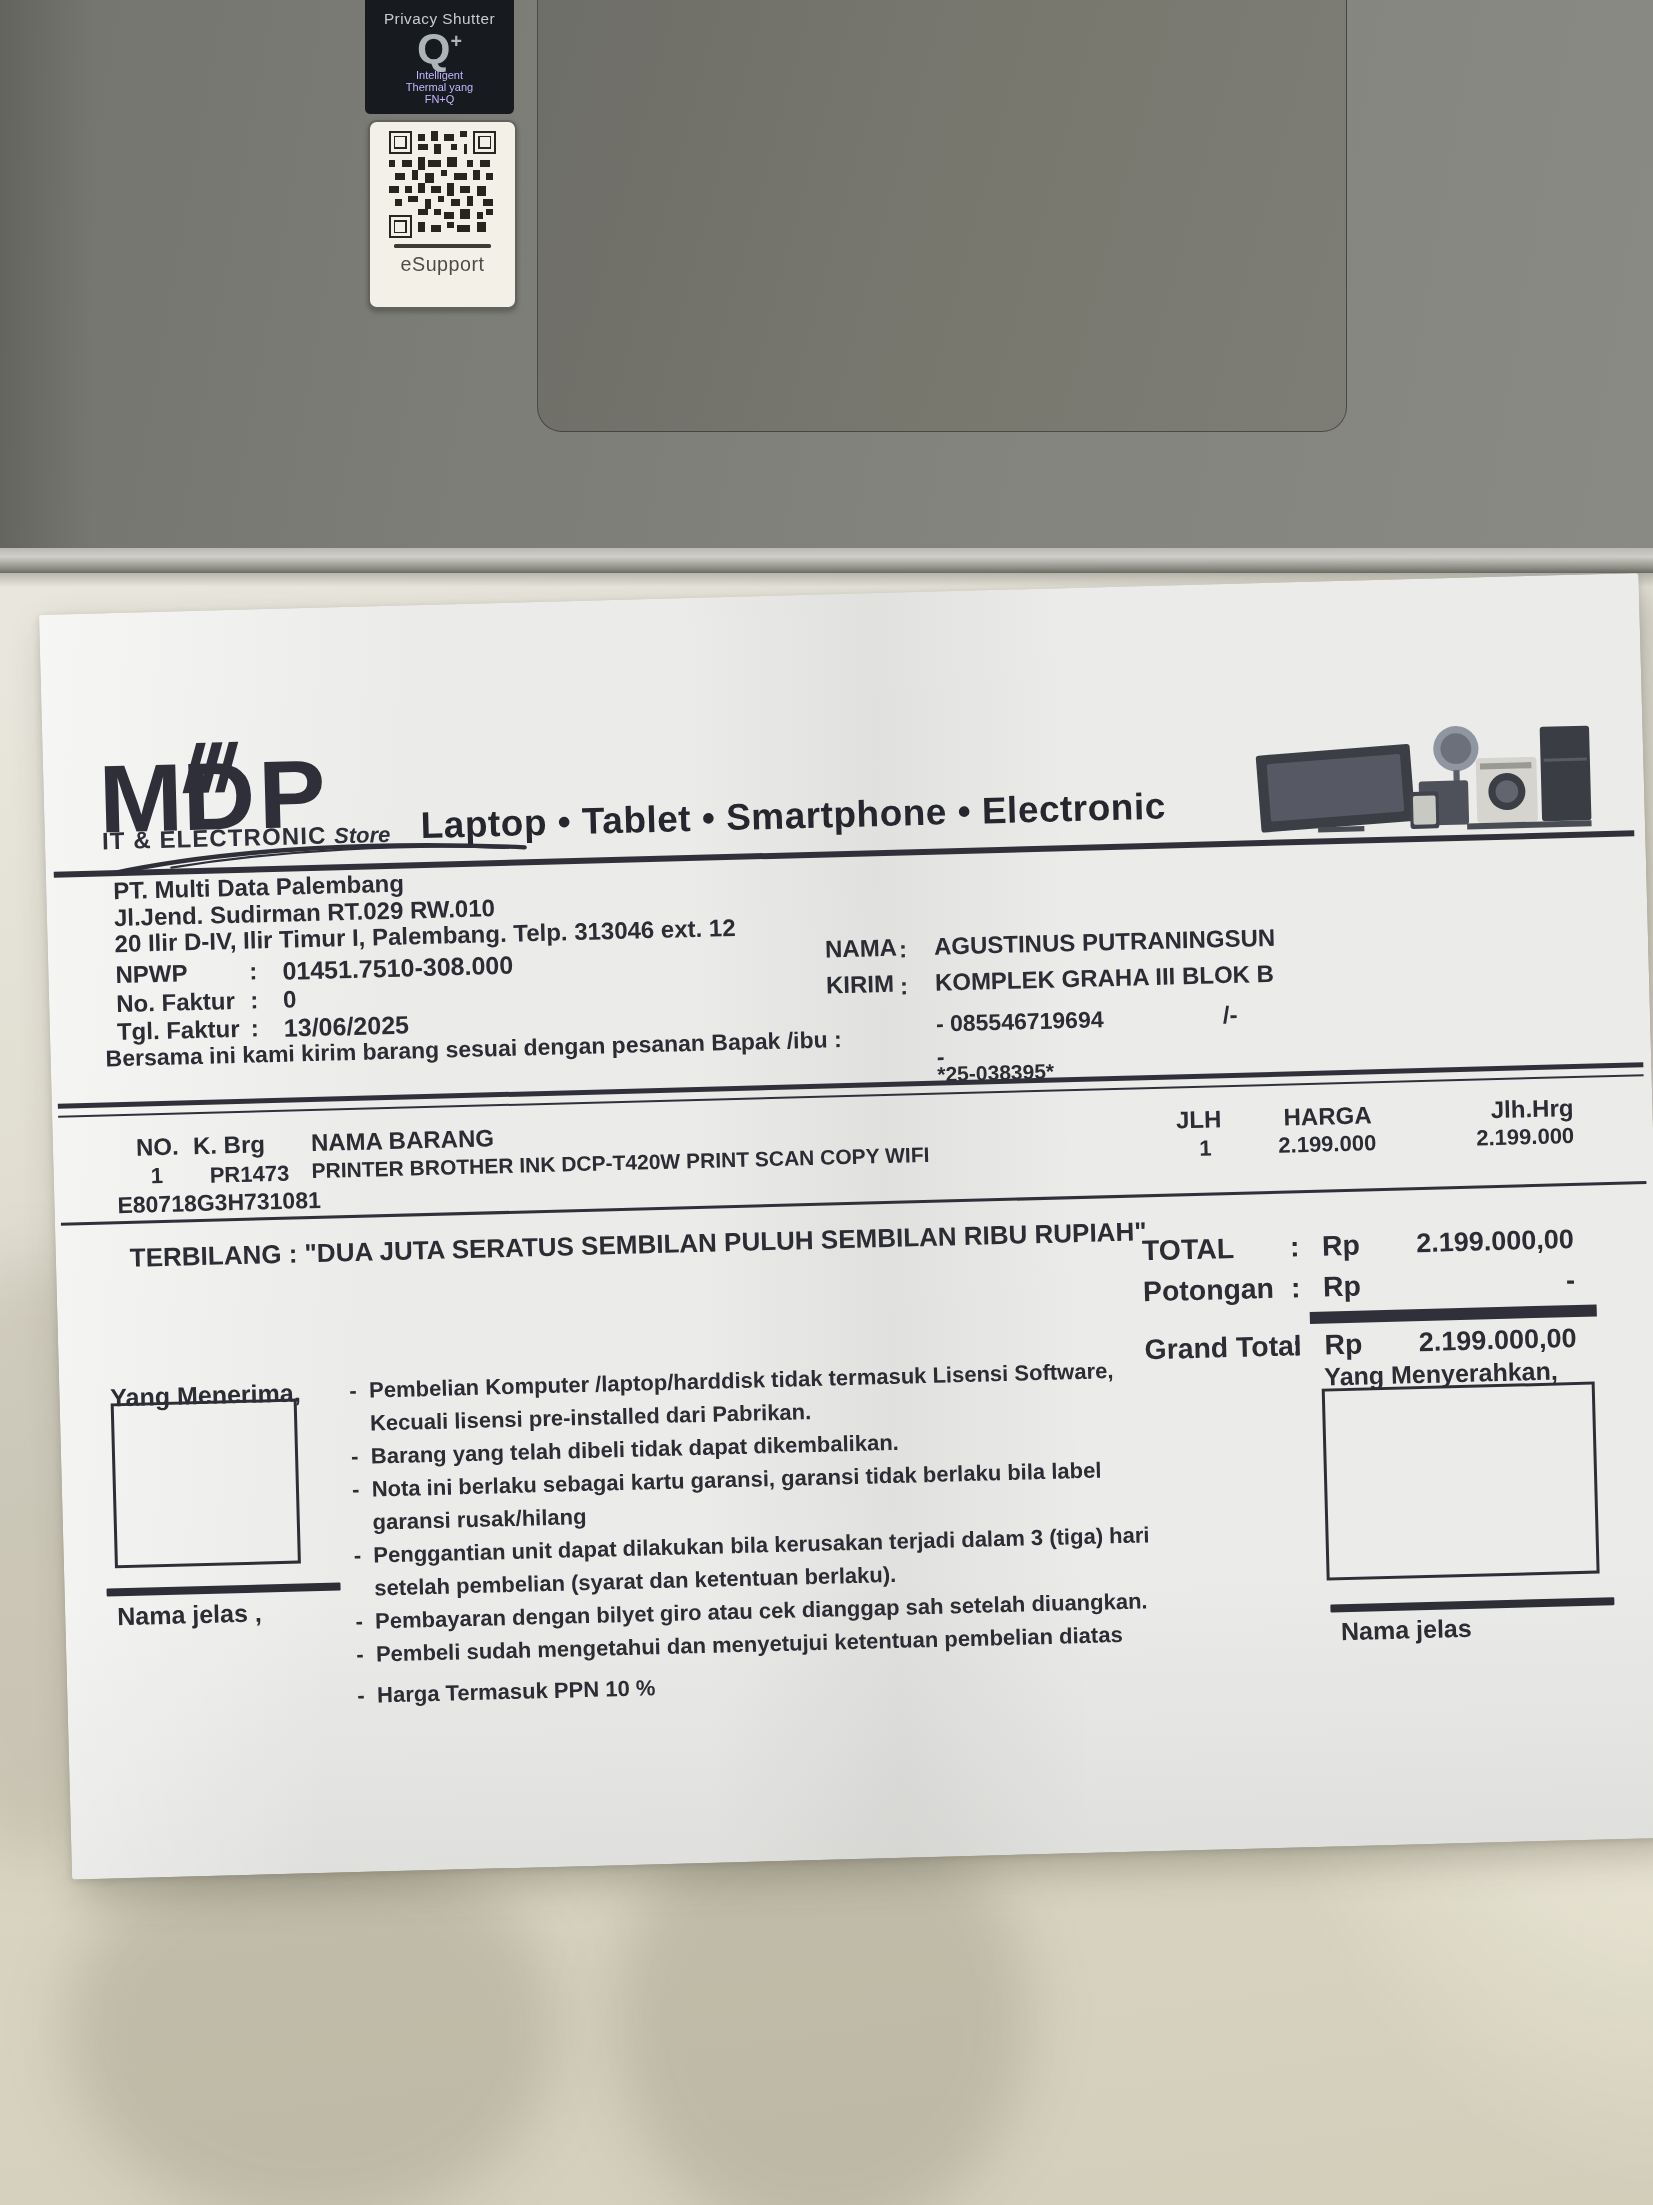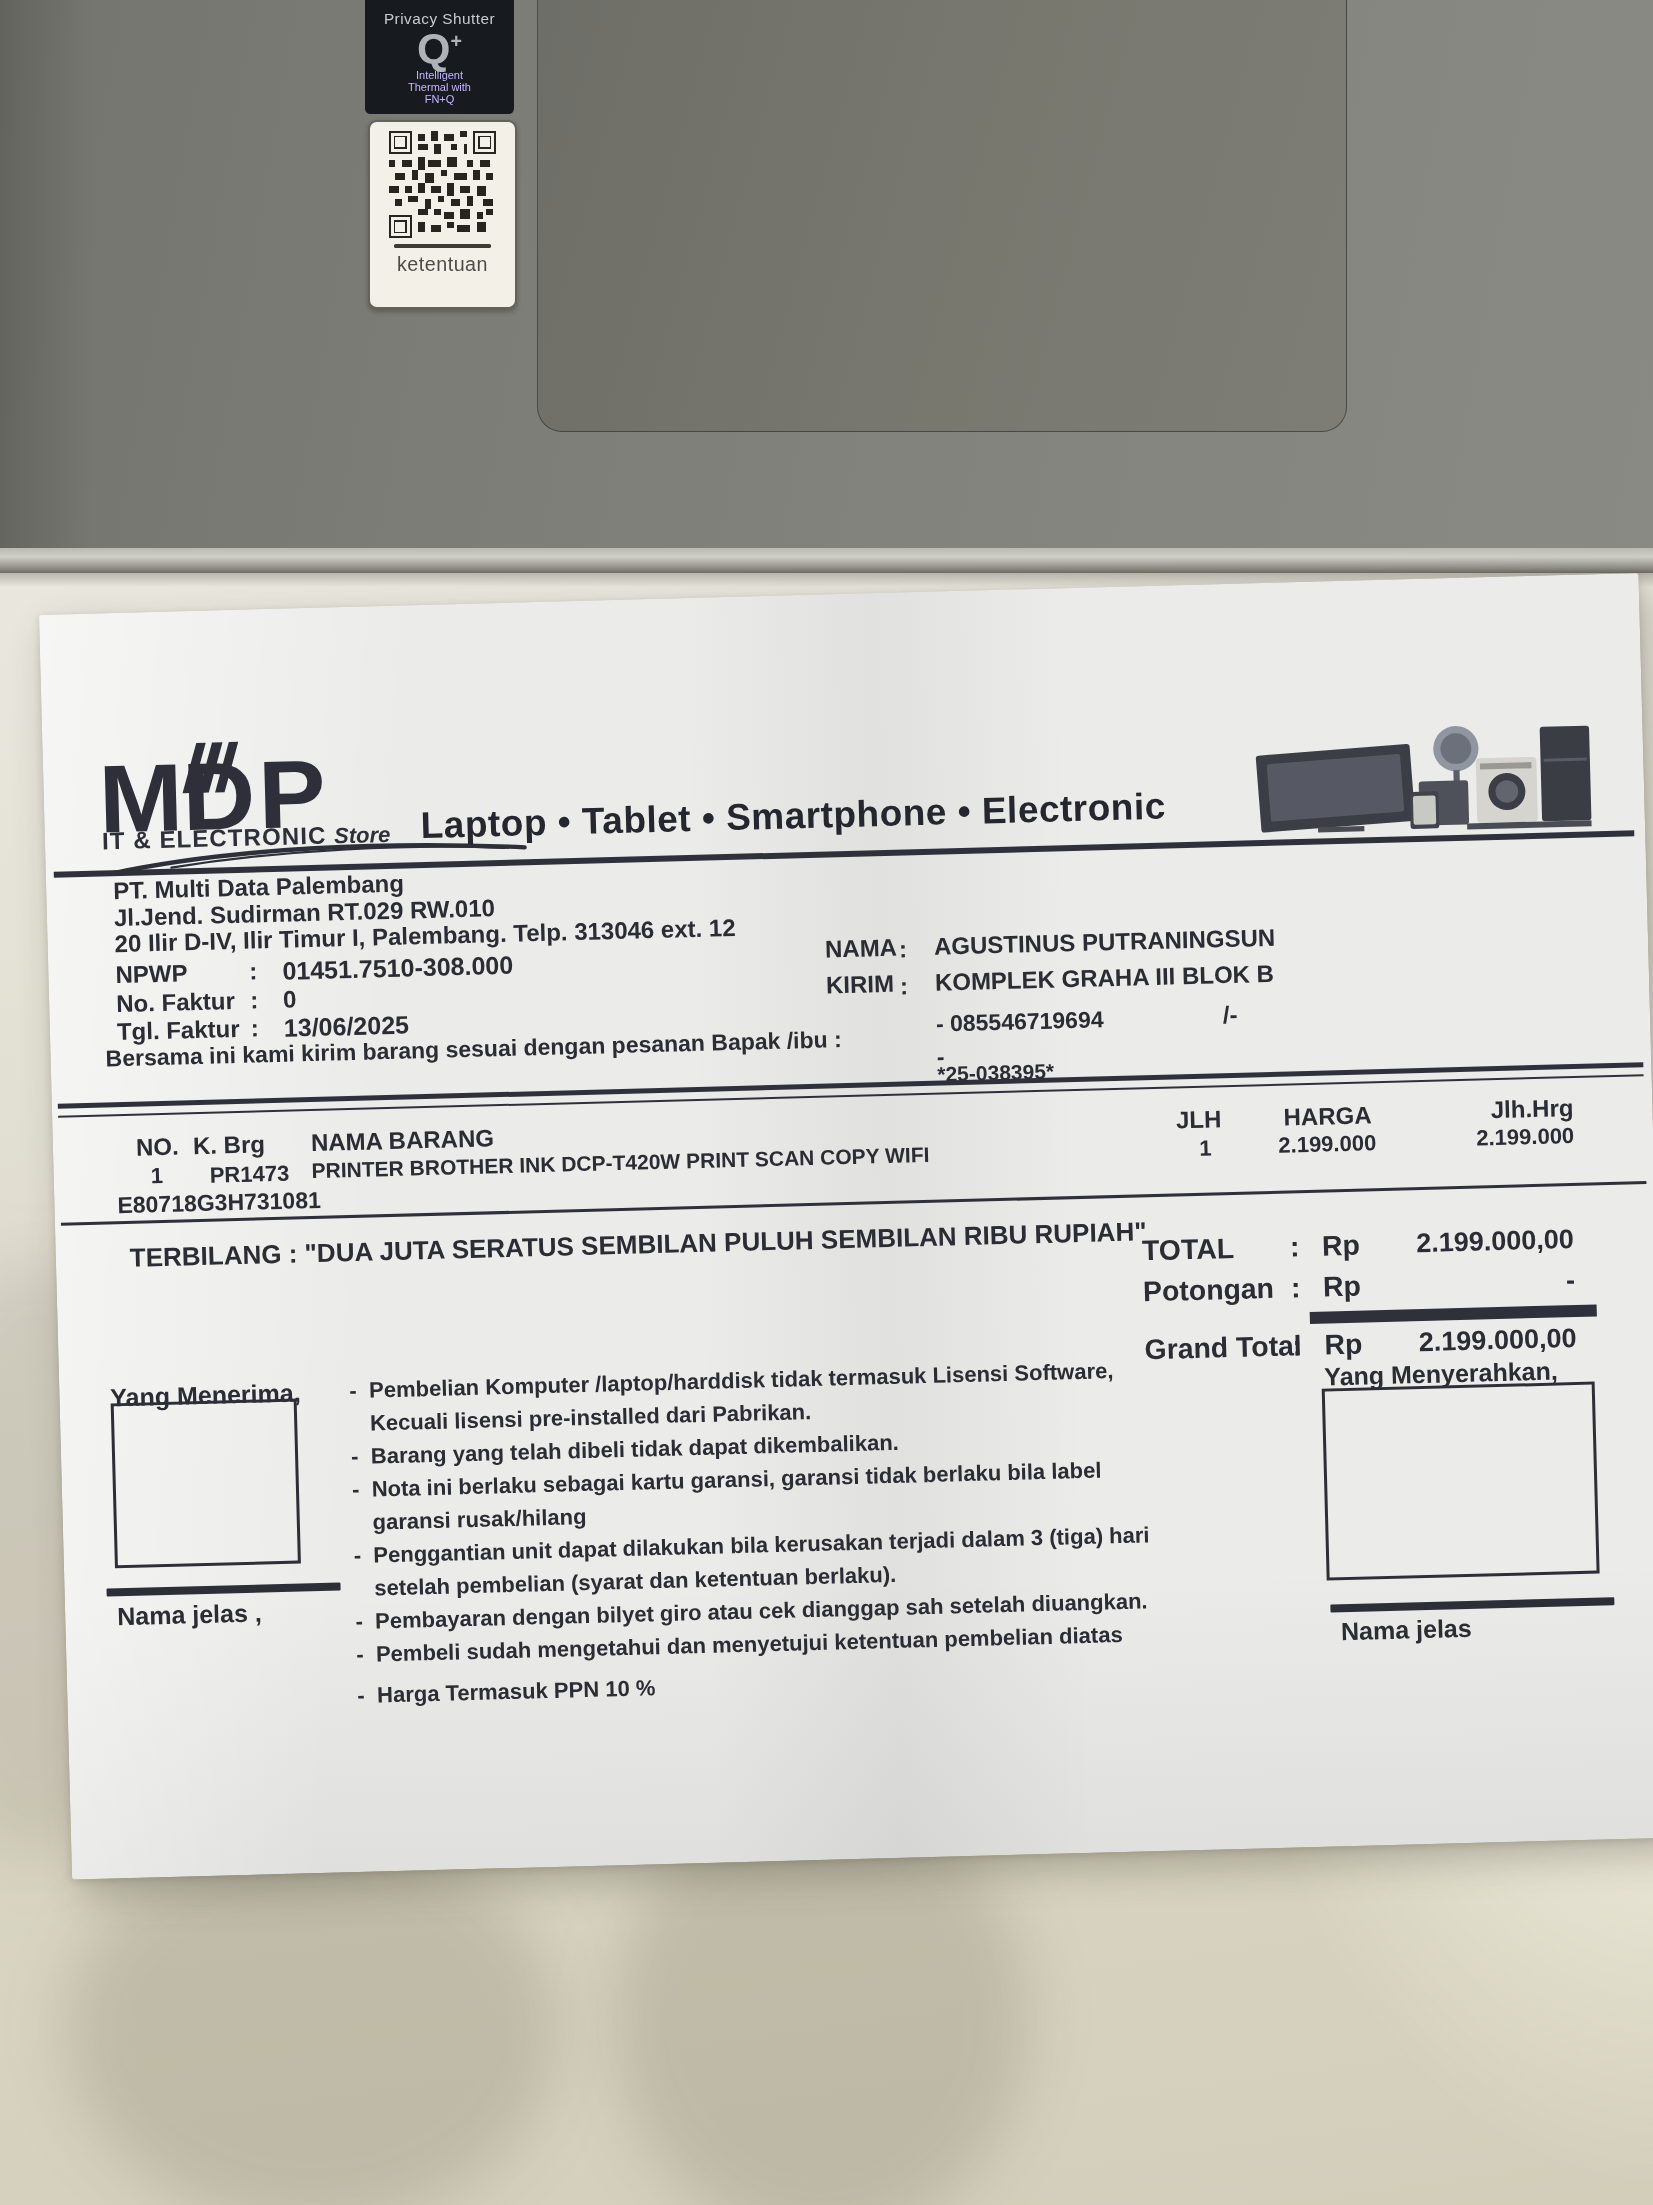--- a/index.html
+++ b/index.html
@@ -93,21 +93,21 @@
 <div class="abs laptop">
   <div class="abs laptop-shade"></div>
   <div class="abs touchpad"></div>
 </div>
 
 <div class="abs sticker-black">
   <div class="ps">Privacy Shutter</div>
   <div class="qplus"><span>Q</span><sup>+</sup></div>
   <div class="sub">
     <div>Intelligent</div>
-    <div>Thermal with</div>
+    <div>Thermal yang</div>
     <div>FN+Q</div>
   </div>
 </div>
 
 <div class="abs sticker-qr">
   <svg width="107" height="107" viewBox="0 0 33 33" shape-rendering="crispEdges">
     <rect width="33" height="33" fill="#f3f0e8"></rect>
     <g fill="#26261f">
       <rect x="0" y="0" width="7" height="7"></rect>
         <rect x="26" y="0" width="7" height="7"></rect>
@@ -161,21 +161,21 @@
       <rect x="27" y="25" width="2" height="2"></rect>
         <rect x="30" y="24" width="2" height="2"></rect>
       <rect x="9" y="28" width="2" height="3"></rect>
         <rect x="13" y="29" width="3" height="2"></rect>
         <rect x="18" y="28" width="2" height="2"></rect>
         <rect x="21" y="29" width="4" height="2"></rect>
       <rect x="27" y="28" width="3" height="3"></rect>
     </g>
   </svg>
   <div class="qr-divider"></div>
-  <div class="esupport">ketentuan</div>
+  <div class="esupport">eSupport</div>
 </div>
 
 <div class="abs laptop-edge"></div>
 <div class="abs laptop-shadow"></div>
 
 <div class="abs blob" style="left:66px;top:1832px;width:492px;height:394px;"></div>
 <div class="abs blob" style="left:613px;top:1794px;width:416px;height:448px;"></div>
 <div class="abs blob" style="left:-82px;top:1258px;width:230px;height:602px;background:rgba(98,94,75,.14);"></div>
 
 <div class="abs paper">

